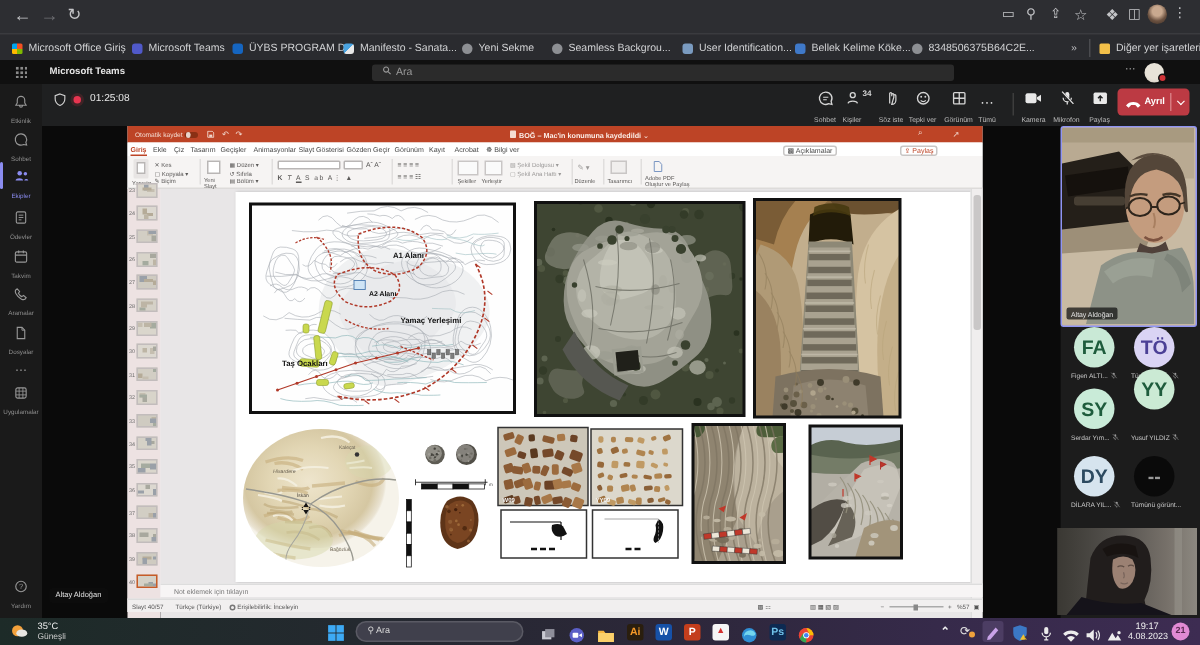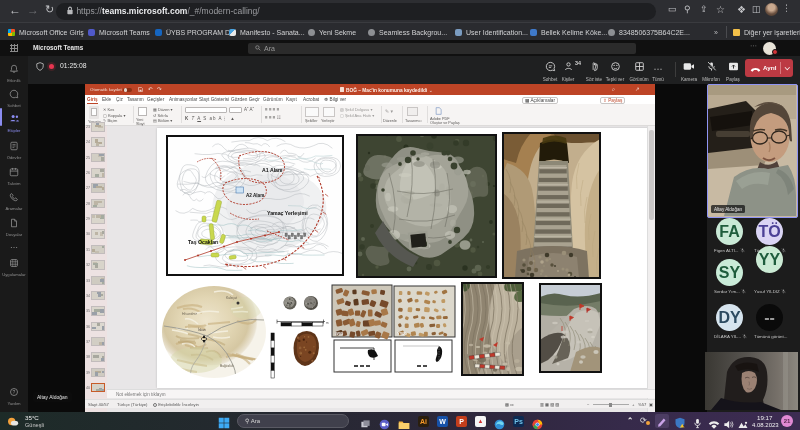--- a/index.html
+++ b/index.html
@@ -21,21 +21,21 @@
 .mbtn .lab{font-size:4.6px;color:#bdbdbd;display:block;margin-top:1px;}
 #ayril{position:absolute;right:7px;top:3px;width:48px;height:18px;background:#bc3a43;border-radius:3px;color:#fff;}
 
 #sbar{left:0;top:56px;width:28px;height:356px;background:#1a1a1a;}
 .sit{position:absolute;left:0;width:28px;text-align:center;color:#979797;}
 .sit .lab{display:block;font-size:4.2px;margin-top:0px;color:#8f8f8f;}
 
 #stage{left:28px;top:84px;width:679px;height:328px;background:#0a0a0a;}
 
 #rpanel{left:707px;top:84px;width:93px;height:328px;background:#1c1c1c;}
-.pcirc{position:absolute;width:27px;height:27px;border-radius:50%;text-align:center;font-size:16px;font-weight:bold;line-height:27px;}
+.pcirc{position:absolute;width:27px;height:27px;border-radius:50%;text-align:center;font-size:13px;font-weight:bold;line-height:27px;}
 .plab{position:absolute;font-size:4.4px;color:#c6c6c6;white-space:nowrap;}
 
 #tbar{left:0;top:412px;width:800px;height:18px;background:linear-gradient(90deg,#1d2b28 0%,#24292f 30%,#2c2739 55%,#362a4a 78%,#3d2c52 100%);}
 
 #ppt{left:85px;top:84px;width:570px;height:324px;background:#f3f1f1;}
 #ptitle{left:0;top:0;width:570px;height:11px;background:#bd4426;}
 #pmenu{left:0;top:11px;width:570px;height:9px;background:#fff;}
 .pm{position:absolute;top:1.8px;font-size:4.7px;color:#484848;}
 #pribbon{left:0;top:20px;width:570px;height:22px;background:#f6f4f3;border-bottom:1px solid #dddbda;}
 #pthumbs{left:0;top:42px;width:22px;height:307px;background:#ede2e2;}
@@ -44,27 +44,20 @@
 #pnotes{left:22px;top:305px;width:548px;height:9px;background:#f7f5f5;border-top:1px solid #ddd;}
 #pstatus{left:0;top:315px;width:570px;height:9px;background:#f1efef;border-top:1px solid #ddd;font-size:4.2px;color:#555;}
 </style></head>
 <body>
 <div id="root">
 
 <div class="abs" id="btop">
   <div class="abs bico" style="left:9px;top:3px;font-size:12px;">←</div>
   <div class="abs" style="left:27px;top:3px;font-size:12px;color:#6e6f73;">→</div>
   <div class="abs bico" style="left:45px;top:3px;font-size:11px;">↻</div>
-  <div class="abs burl">
-    <svg width="8" height="9" viewBox="0 0 10 12" style="margin-left:10px;vertical-align:-1px;">
-          <rect x="1.5" y="5" width="7" height="6" rx="1" fill="#b8b9bc"></rect>
-          <path d="M3 5V3.5a2 2 0 0 1 4 0V5" fill="none" stroke="#b8b9bc" stroke-width="1.4"></path>
-        </svg>
-    <span style="color:#9b9ca0;">https://</span><span style="color:#e9eaec;font-weight:bold;">teams.microsoft.com</span><span style="color:#9b9ca0;">/_#/modern-calling/</span>
-  </div>
   <div class="abs bico" style="left:668px;top:4px;font-size:9px;">▭</div>
   <div class="abs bico" style="left:684px;top:4px;font-size:9px;">⚲</div>
   <div class="abs bico" style="left:700px;top:4px;font-size:9px;">⇪</div>
   <div class="abs bico" style="left:716px;top:4px;font-size:10px;">☆</div>
   <div class="abs bico" style="left:737px;top:4px;font-size:10px;">❖</div>
   <div class="abs bico" style="left:752px;top:4px;font-size:9px;">◫</div>
   <div class="abs" style="left:765px;top:3px;width:13px;height:13px;border-radius:50%;background:radial-gradient(circle at 50% 35%,#c9a98f 0 30%,#6b5140 60%,#3c2f26 100%);"></div>
   <div class="abs bico" style="left:782px;top:3px;font-size:9px;">⋮</div>
 </div>
 <div class="abs" id="bmbar">

